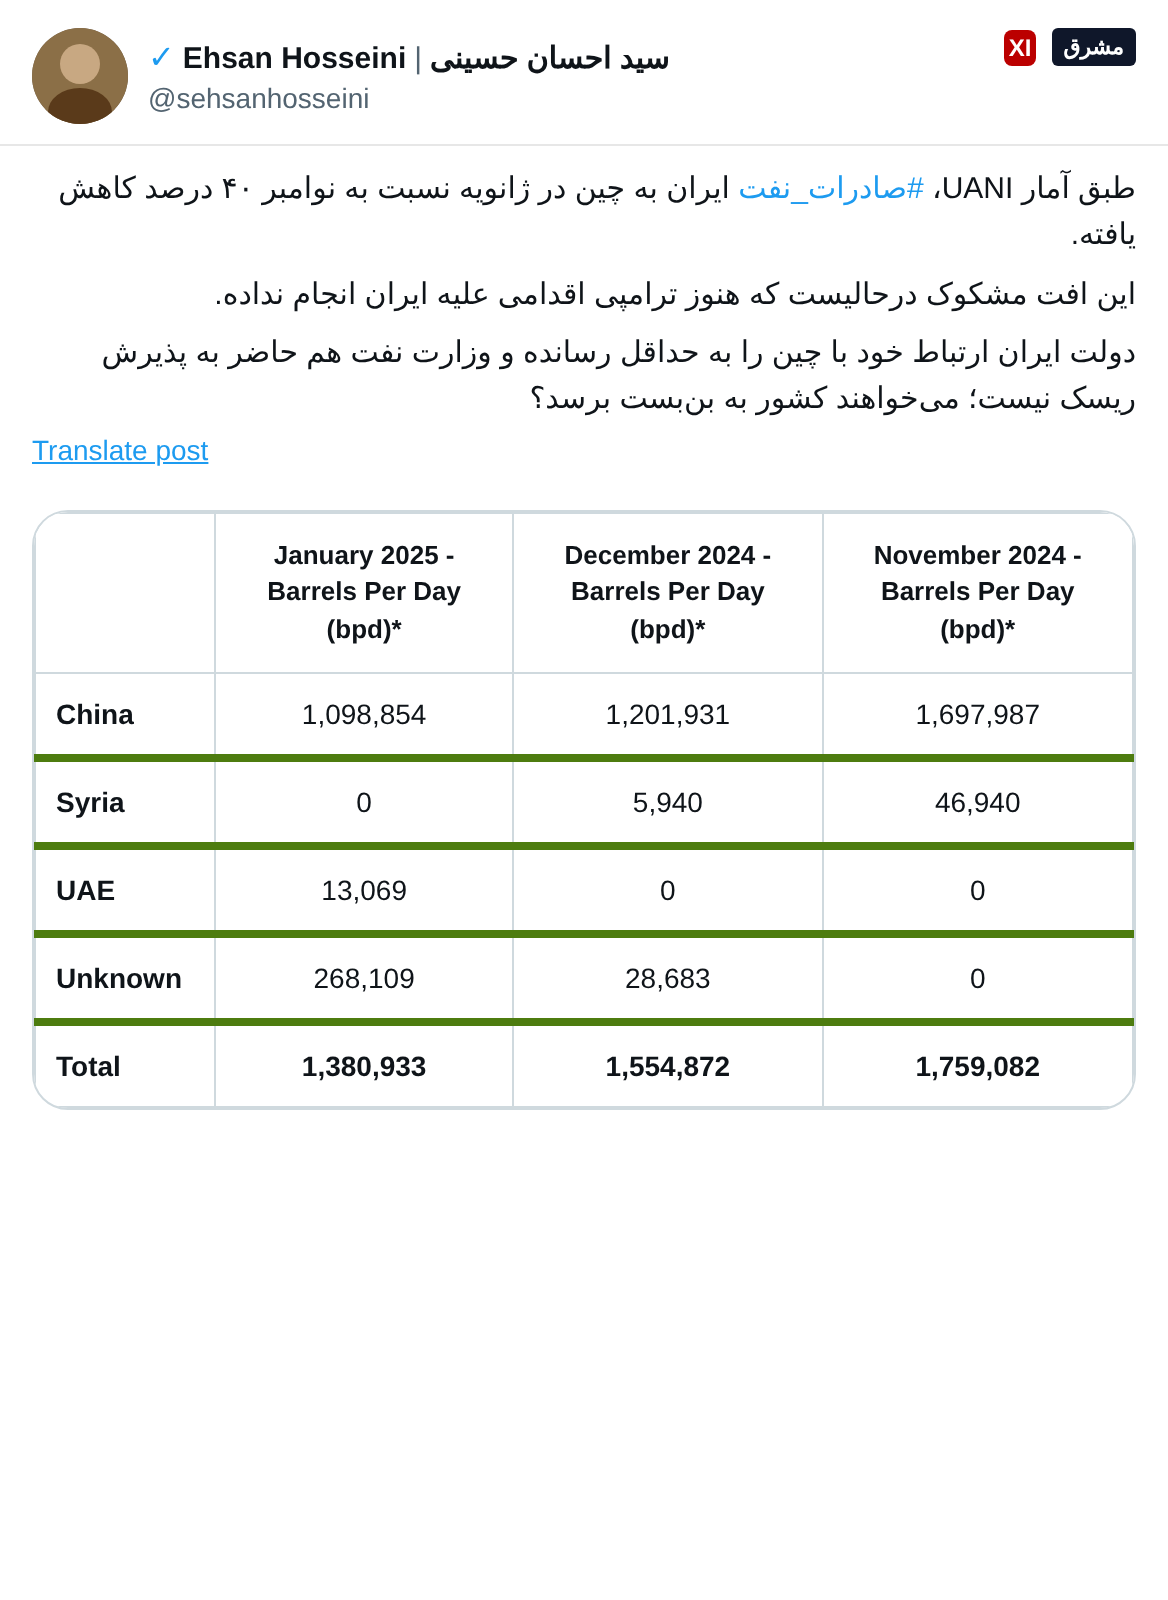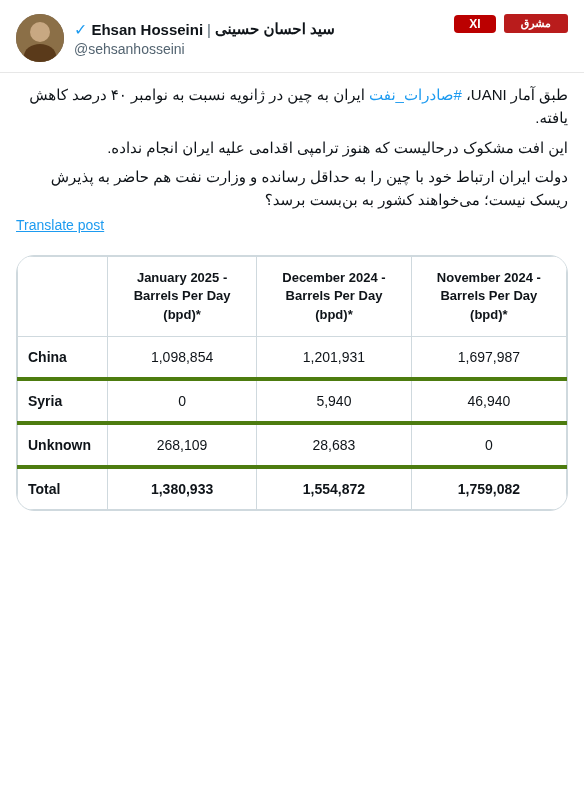--- a/index.html
+++ b/index.html
@@ -73,34 +73,34 @@
     .username {
       font-size: 14px;
       color: #536471;
     }
     .header-right {
       display: flex;
       align-items: center;
       gap: 8px;
     }
     .brand-logo {
-      background: #b91c1c;
+      background: #0f172a;
       color: #fff;
       font-size: 11px;
       font-weight: 700;
-      padding: 3px 17px;
+      padding: 3px 6px;
       border-radius: 3px;
       letter-spacing: 0.5px;
     }
     .xi-badge {
       background: #b00;
       color: #fff;
       font-size: 12px;
       font-weight: 700;
-      padding: 2px 15px;
+      padding: 2px 2px;
       border-radius: 4px;
       display: flex;
       align-items: center;
       justify-content: center;
     }
     
     .post-body {
       padding: 10px 16px 6px 16px;
       direction: rtl;
       text-align: right;
@@ -237,20 +237,26 @@
             <td>1,201,931</td>
             <td>1,697,987</td>
           </tr>
           <tr>
             <td>Syria</td>
             <td>0</td>
             <td>5,940</td>
             <td>46,940</td>
           </tr>
           <tr>
+            <td>UAE</td>
+            <td>13,069</td>
+            <td>0</td>
+            <td>0</td>
+          </tr>
+          <tr>
             <td>Unknown</td>
             <td>268,109</td>
             <td>28,683</td>
             <td>0</td>
           </tr>
           <tr>
             <td>Total</td>
             <td>1,380,933</td>
             <td>1,554,872</td>
             <td>1,759,082</td>

